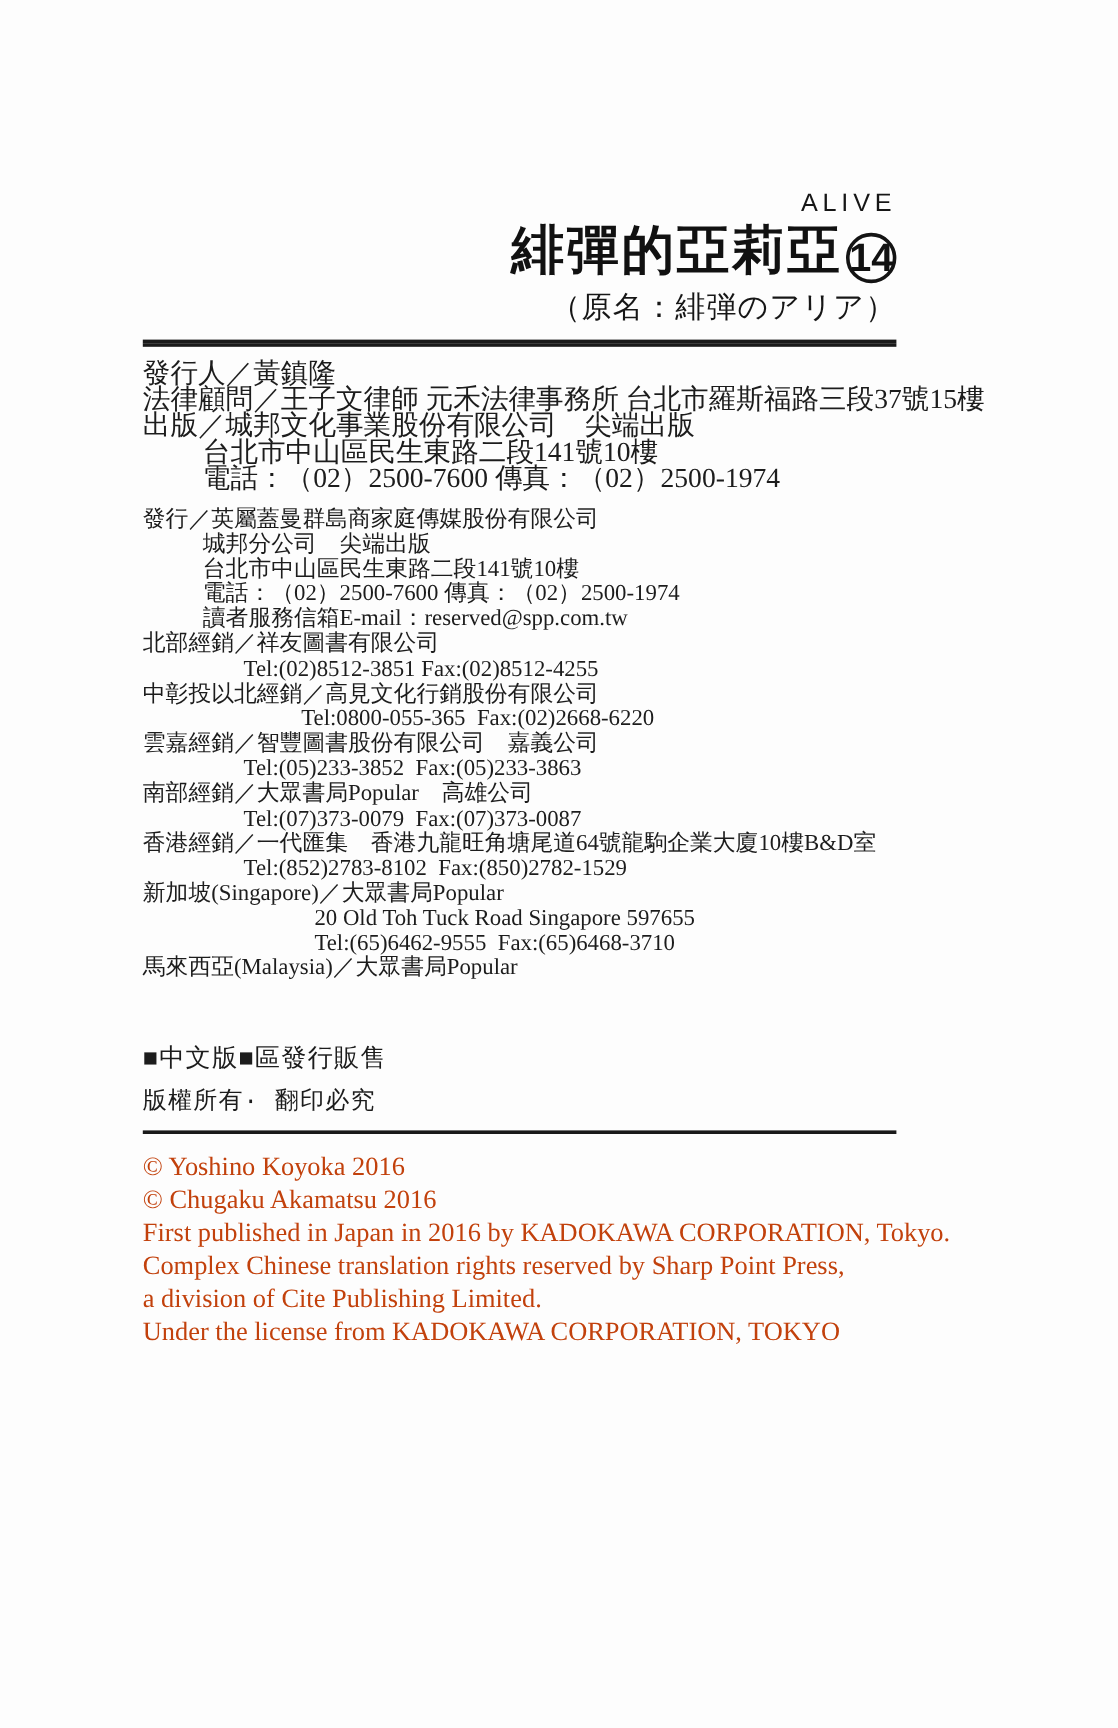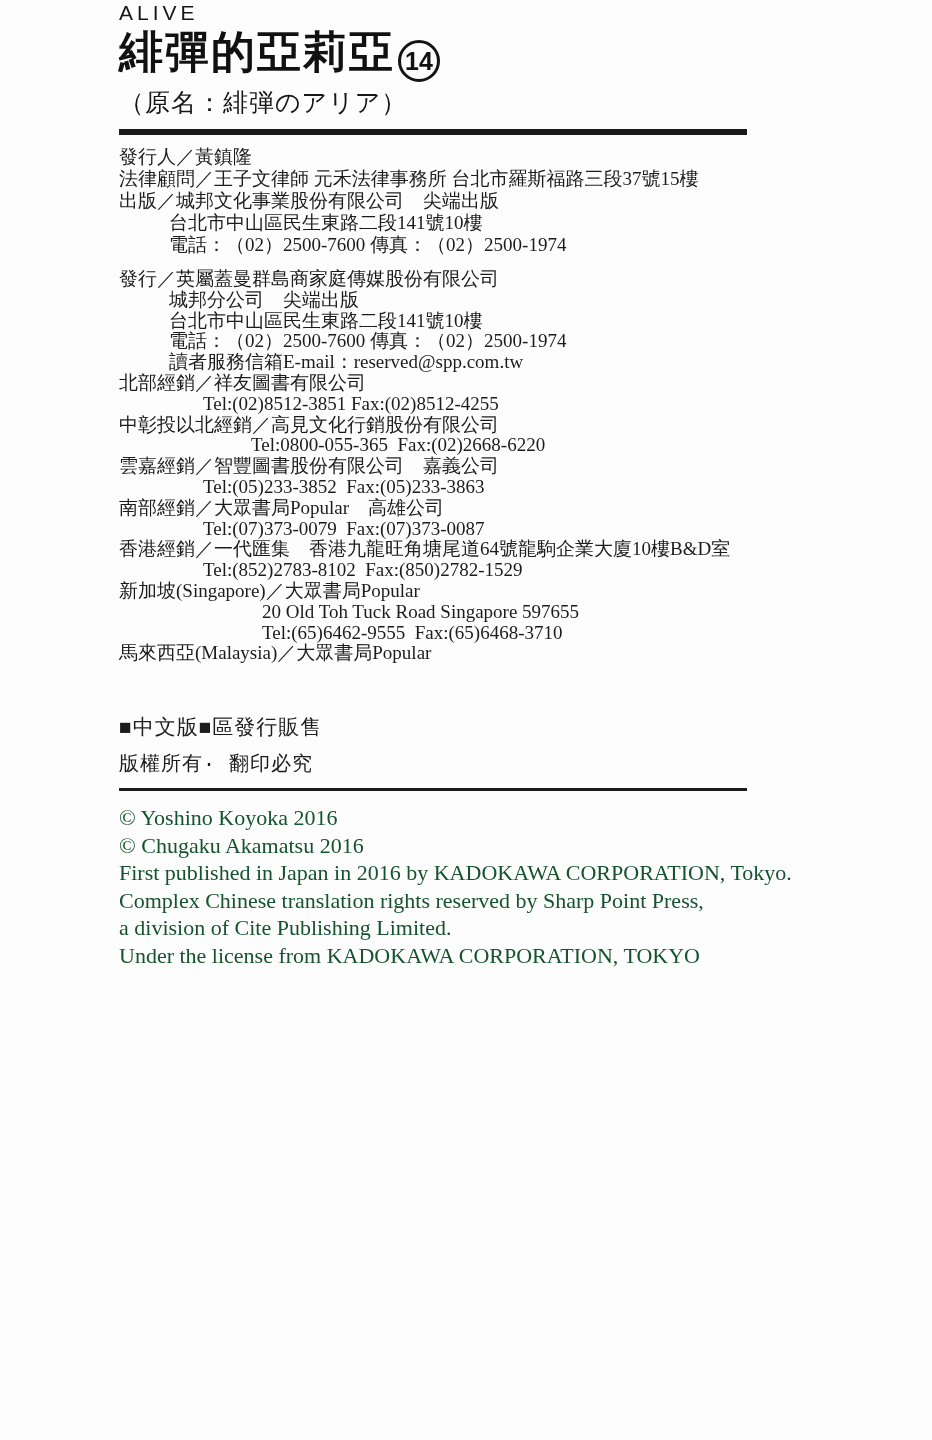--- a/index.html
+++ b/index.html
@@ -3,56 +3,56 @@
 <meta charset="utf-8">
 <style>
   html,body{margin:0;padding:0;background:#ffffff;}
   .page{
     width:932px;height:1440px;background:#fdfdfd;position:relative;overflow:hidden;
     font-family:"Liberation Serif","DejaVu Serif",serif;color:#1c1c1c;
   }
   .content{position:absolute;left:119px;top:0;width:628px;}
 
   
-  .title-block{text-align:left;font-family:"Liberation Sans","DejaVu Sans",sans-serif;}
+  .title-block{text-align:right;padding-top:157px;font-family:"Liberation Sans","DejaVu Sans",sans-serif;}
   .imprint{font-size:21px;line-height:25px;letter-spacing:4px;color:#161616;}
   .book-title{font-size:44px;line-height:54px;font-weight:700;letter-spacing:2px;color:#111;white-space:nowrap;}
   .volume-badge{
     display:inline-flex;align-items:center;justify-content:center;
     width:42px;height:42px;box-sizing:border-box;border:3.5px solid #141414;border-radius:50%;
-    font-size:25px;font-weight:700;letter-spacing:0;vertical-align:-3px;margin-left:3px;
+    font-size:33px;font-weight:700;letter-spacing:0;vertical-align:-3px;margin-left:3px;
   }
   .original-title{font-size:25px;line-height:30px;margin-top:5px;letter-spacing:1px;color:#161616;}
 
   
   .rule{border:0;border-top:3px solid #1a1a1a;height:0;margin:0;}
   .rule-1{margin-top:12px;}
   .rule-2{margin-top:0;}
   .rule-3{margin-top:11px;}
 
   
   .line{white-space:pre;}
   .credits{padding:8px 0 7px;font-size:19px;line-height:22px;}
   .credit-row{display:flex;white-space:pre;}
   .credit-col-1{width:221px;}
   .credit-col-2{width:158px;}
 
-  .pub{margin-top:11px;font-size:19px;line-height:22px;}
+  .pub{margin-top:11px;font-size:23px;line-height:22px;}
   .dist{margin-top:13px;font-size:19px;line-height:20.8px;}
 
   .ind-a{padding-left:50px;}
   .ind-b{padding-left:84px;}
   .ind-c{padding-left:132px;}
   .ind-d{padding-left:143px;}
 
   .notice{margin-top:50px;}
   .notice-main{font-size:21px;line-height:26px;letter-spacing:1px;}
   .notice-sub{font-size:20px;line-height:24px;margin-top:13px;letter-spacing:1px;font-family:Liberation Mono, monospace;}
 
-  .english{margin-top:13px;font-size:22px;line-height:27.5px;color:#14532d;}
+  .english{margin-top:13px;font-size:22px;line-height:27.5px;color:#c2410c;}
 </style>
 </head>
 <body>
 
 <div class="page">
   <div class="content">
 
     <div class="title-block">
       <div class="imprint">ALIVE</div>
       <div class="book-title"><span>緋彈的亞莉亞</span><span class="volume-badge">14</span></div>

